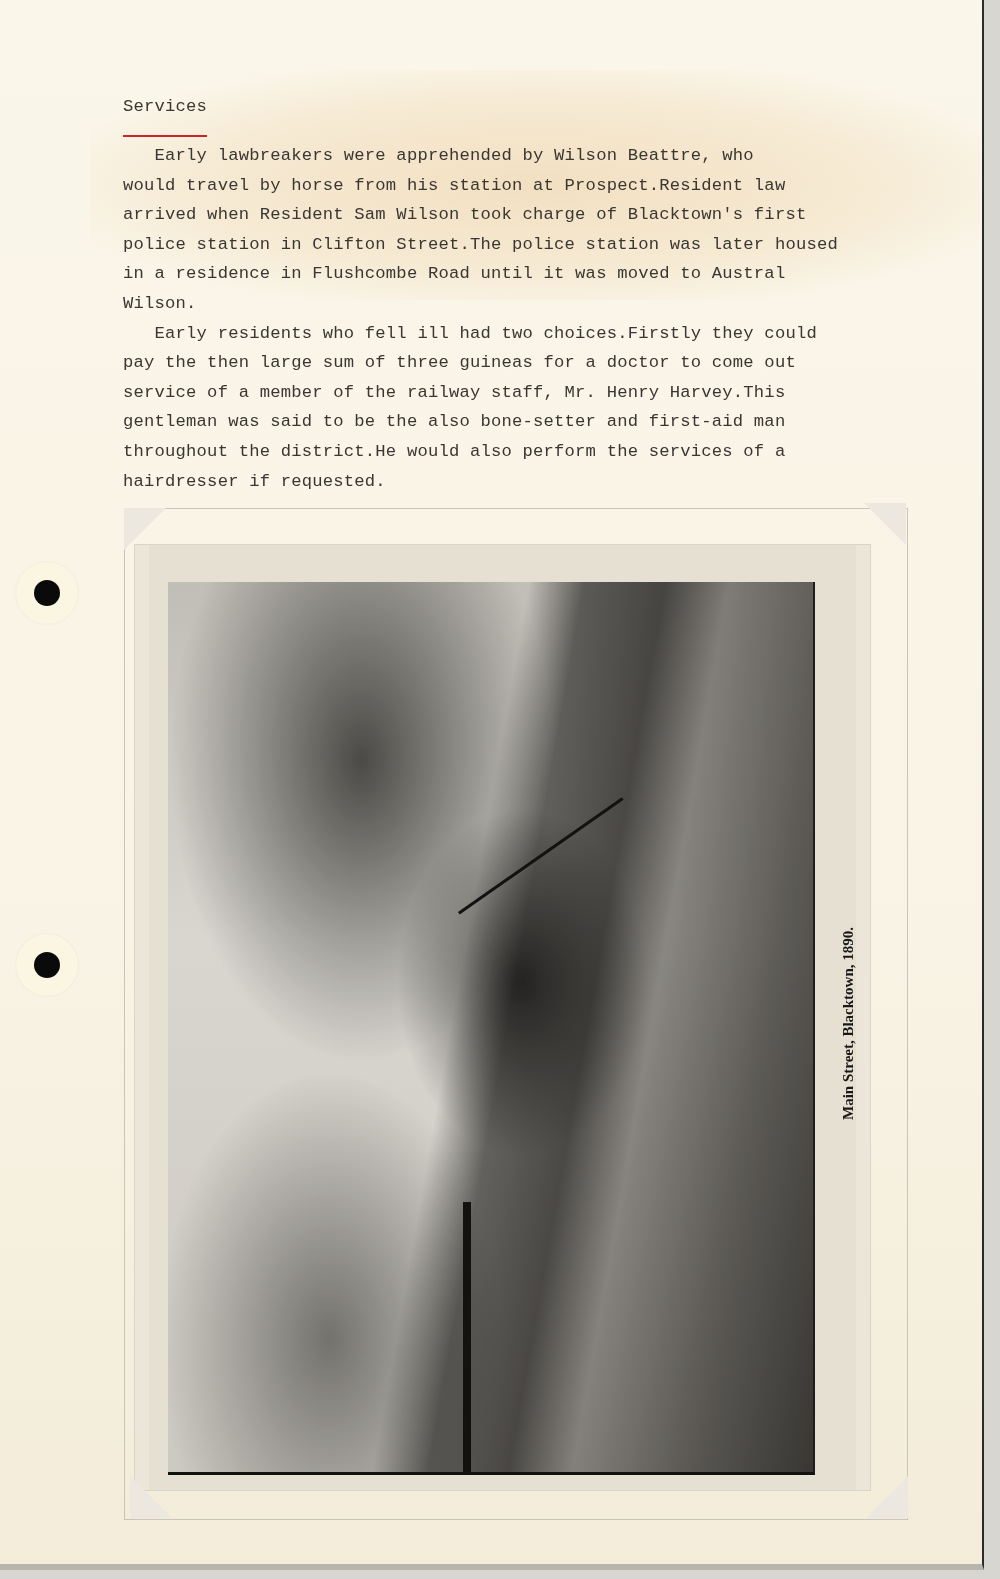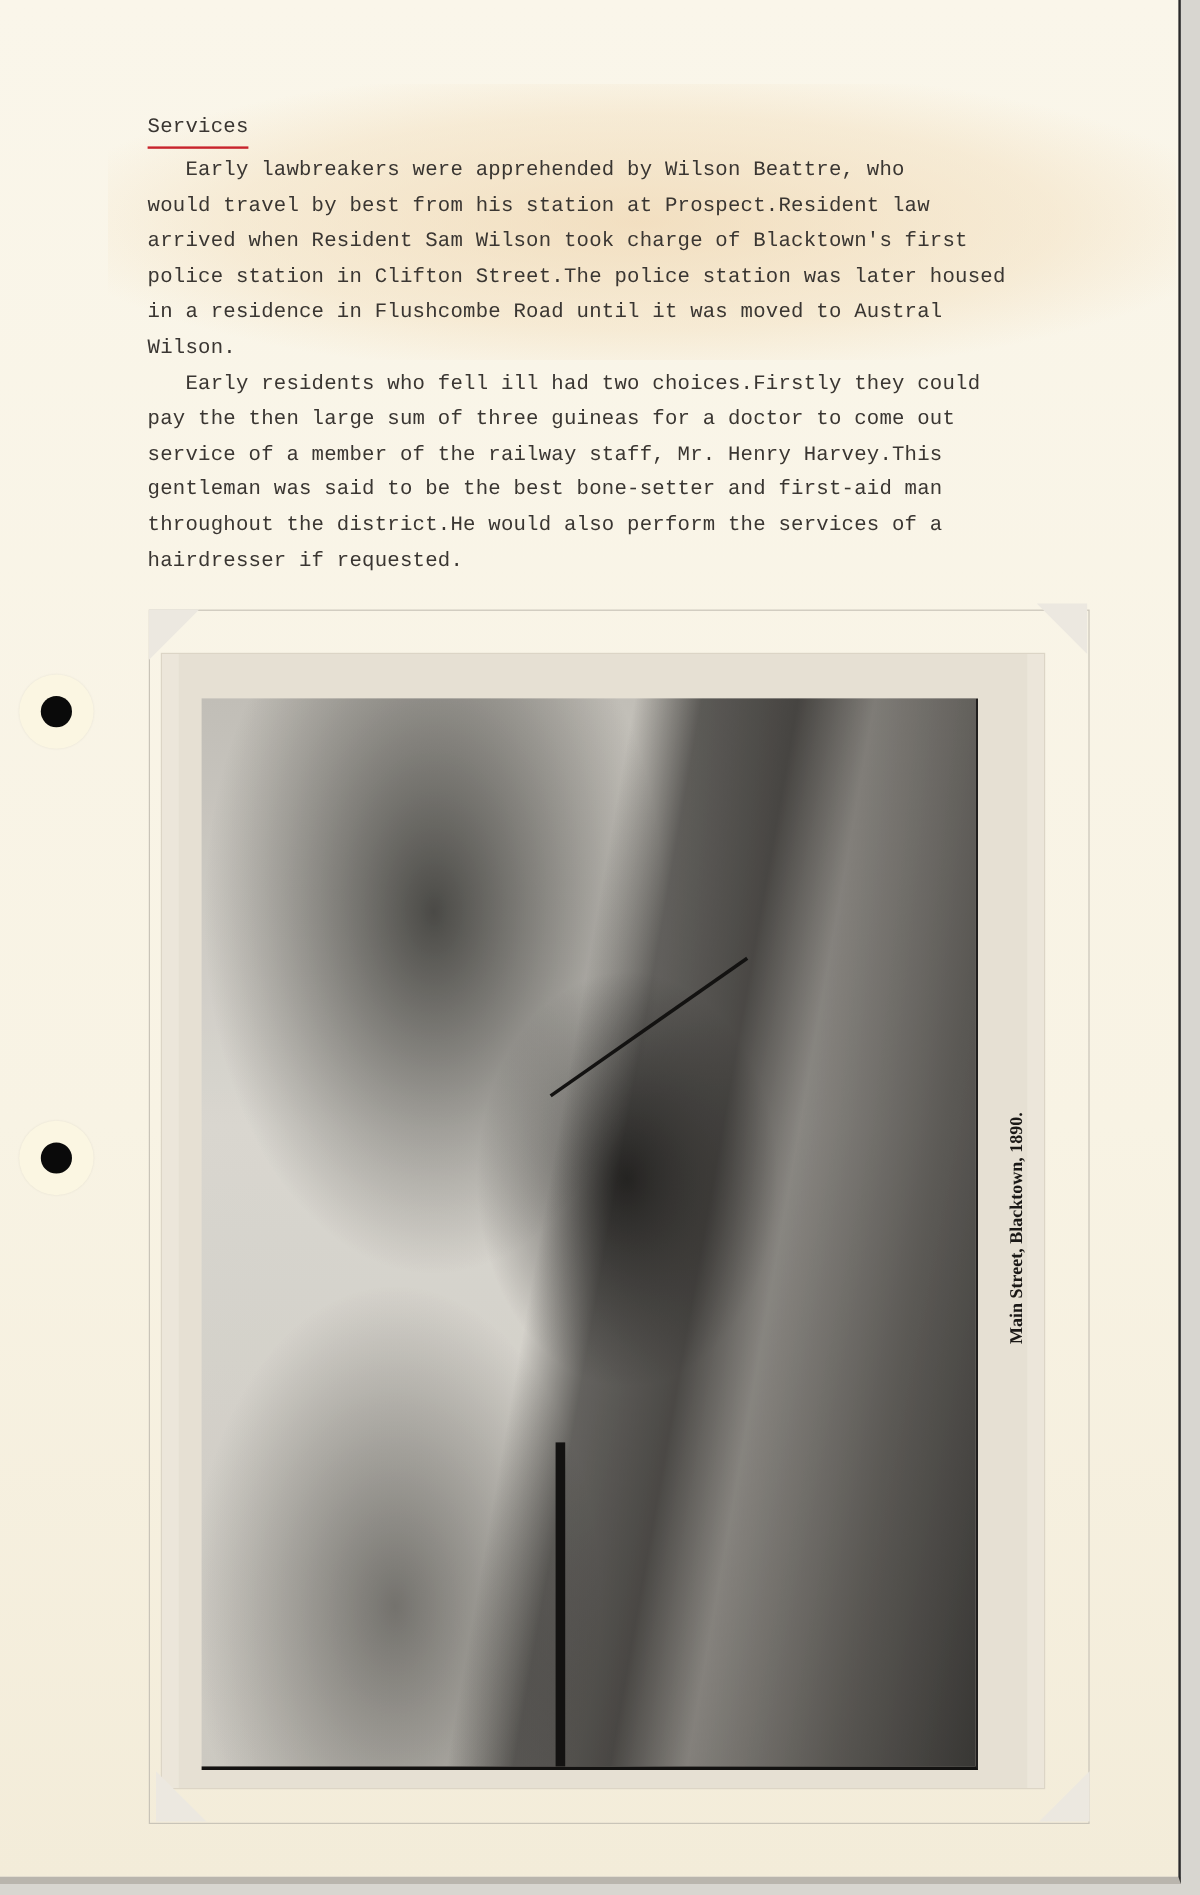--- a/index.html
+++ b/index.html
@@ -21,21 +21,21 @@
     background: radial-gradient(ellipse at 50% 50%, rgba(236,205,160,0.55) 0%, rgba(240,215,175,0.35) 55%, rgba(248,238,220,0) 80%);
     pointer-events: none;
   }
   .text-block {
     position: absolute; left: 123px; top: 92px; width: 830px;
     color: #3a3632; font-size: 17.2px; line-height: 29.6px;
     letter-spacing: 0.2px;
   }
   .heading {
     display: inline-block; font-size: 17.2px; line-height: 24px;
-    border-bottom: 2px solid #c8242c; padding-bottom: 3px; margin-bottom: 4px;
+    border-bottom: 2px solid #c8242c; padding-bottom: 16px; margin-bottom: 4px;
   }
   .line { white-space: pre; display: block; }
   .hole {
     position: absolute; width: 62px; height: 62px; border-radius: 50%;
     background: #fbf6e2; box-shadow: 0 0 2px rgba(0,0,0,0.08);
   }
   .hole::after {
     content: ""; position: absolute; left: 18px; top: 18px;
     width: 26px; height: 26px; border-radius: 50%; background: #0a0a0a;
   }
@@ -88,31 +88,31 @@
 <div class="page">
   <div class="stain"></div>
 
   <div class="hole" style="left:16px; top:562px;"></div>
   <div class="hole" style="left:16px; top:934px;"></div>
 
   <div class="text-block">
     <div class="heading">Services</div>
     <div>
       <span class="line">   Early lawbreakers were apprehended by Wilson Beattre, who</span>
-      <span class="line">would travel by best from his station at Prospect.Resident law</span>
+      <span class="line">would travel by horse from his station at Prospect.Resident law</span>
       <span class="line">arrived when Resident Sam Wilson took charge of Blacktown's first</span>
       <span class="line">police station in Clifton Street.The police station was later housed</span>
       <span class="line">in a residence in Flushcombe Road until it was moved to Austral</span>
       <span class="line">Wilson.</span>
     </div>
     <div>
       <span class="line">   Early residents who fell ill had two choices.Firstly they could</span>
       <span class="line">pay the then large sum of three guineas for a doctor to come out</span>
       <span class="line">service of a member of the railway staff, Mr. Henry Harvey.This</span>
-      <span class="line">gentleman was said to be the best bone-setter and first-aid man</span>
+      <span class="line">gentleman was said to be the also bone-setter and first-aid man</span>
       <span class="line">throughout the district.He would also perform the services of a</span>
       <span class="line">hairdresser if requested.</span>
     </div>
   </div>
 
   <div class="mount"></div>
   <div class="print">
     <div class="print-border"></div>
   </div>
   <div class="photo">

